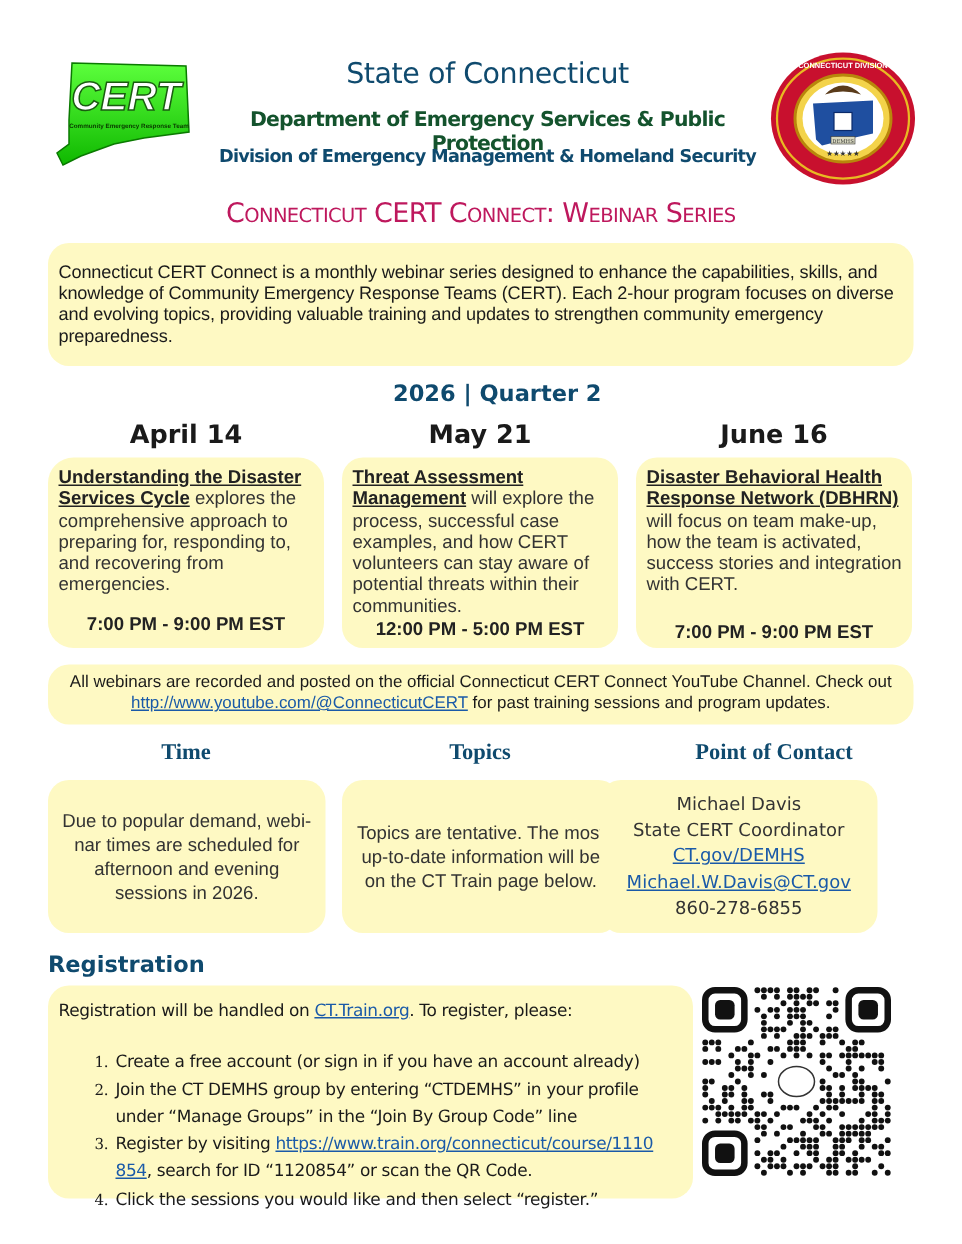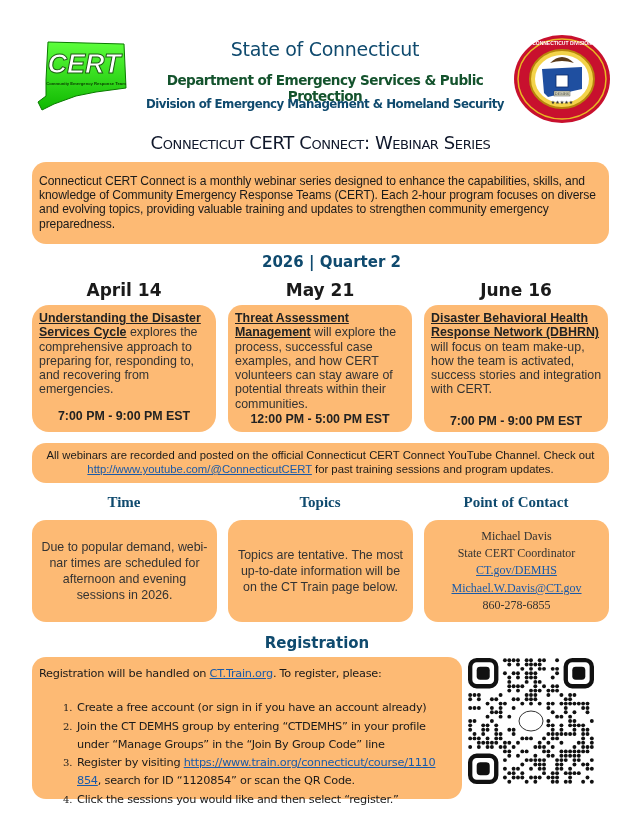--- a/index.html
+++ b/index.html
@@ -1,46 +1,46 @@
 <!DOCTYPE html>
 <html><head>
 <meta charset="utf-8">
 <style>
   html, body { margin: 0; padding: 0; background: #ffffff; }
   body { width: 641px; height: 829px; position: relative; overflow: hidden; font-family: "Liberation Sans", sans-serif; color: #222; }
   .abs { position: absolute; }
-  .box { position: absolute; background: #fdba74; border-radius: 14px; box-sizing: border-box; }
+  .box { position: absolute; background: #fef9c3; border-radius: 14px; box-sizing: border-box; }
 
   
   #cert-logo { left: 36px; top: 40px; width: 92px; height: 72px; }
   #seal-logo { left: 512px; top: 33px; width: 100px; height: 92px; }
   #hdr-title { left: 140px; top: 38px; width: 370px; text-align: center; font-family: "DejaVu Sans", sans-serif; font-size: 19px; color: #0f4a6e; letter-spacing: -0.3px; }
   #hdr-dept { left: 130px; top: 72px; width: 390px; text-align: center; font-family: "DejaVu Sans", sans-serif; font-size: 13.6px; color: #14532d; font-weight: bold; letter-spacing: -0.55px; }
   #hdr-div { left: 130px; top: 97px; width: 390px; text-align: center; font-family: "DejaVu Sans", sans-serif; font-size: 11.8px; color: #0f4a6e; font-weight: bold; letter-spacing: -0.5px; }
 
-  #series-title { left: 0; top: 132px; width: 641px; text-align: center; font-family: "DejaVu Sans", sans-serif; font-size: 18px; color: #0f172a; font-variant: small-caps; letter-spacing: -0.4px; }
+  #series-title { left: 0; top: 132px; width: 641px; text-align: center; font-family: "DejaVu Sans", sans-serif; font-size: 18px; color: #be185d; font-variant: small-caps; letter-spacing: -0.4px; }
 
   #desc-box { left: 32px; top: 162px; width: 577px; height: 82px; padding: 12px 6px 0 7px; font-size: 12.1px; line-height: 14.2px; color: #1a1a1a; letter-spacing: -0.1px; }
 
   #quarter { left: 11px; top: 253px; width: 641px; text-align: center; font-family: "DejaVu Sans", sans-serif; font-size: 15px; font-weight: bold; color: #0f4a6e; }
 
   .date { position: absolute; top: 280px; width: 184px; text-align: center; font-family: "DejaVu Sans", sans-serif; font-size: 17px; font-weight: bold; color: #1a1a1a; }
   .card { top: 305px; height: 127px; width: 184px; padding: 6px 6px 0 7px; font-size: 12.4px; line-height: 14.3px; color: #333; }
   .card .title { font-weight: bold; text-decoration: underline; color: #222; }
   .card .time { position: absolute; left: 0; width: 100%; text-align: center; font-weight: bold; color: #222; font-size: 12.4px; }
 
   #yt-box { left: 32px; top: 443px; width: 577px; height: 40px; padding: 5px 4px 0 4px; text-align: center; font-size: 11.3px; line-height: 14px; color: #1a1a1a; }
   a.link { color: #1a5aa8; text-decoration: underline; }
 
   .sec-h { position: absolute; top: 494px; width: 184px; text-align: center; font-family: Liberation Serif, serif; font-size: 15px; font-weight: bold; color: #0f4a6e; }
   .info-box { top: 520px; height: 102px; width: 185px; display: flex; align-items: center; justify-content: center; text-align: center; font-size: 12.4px; line-height: 16px; color: #333; padding: 0 6px; }
   #contact-box { font-family: "DejaVu Sans", sans-serif; font-size: 12px; line-height: 17.2px; color: #333; flex-direction: column; }
   #contact-box a { color: #1a5aa8; }
 
-  #reg-h { left: 32px; top: 634px; width: 570px; text-align: center; font-family: "DejaVu Sans", sans-serif; font-size: 15px; font-weight: bold; color: #0f4a6e; }
+  #reg-h { left: 32px; top: 634px; width: 570px; text-align: left; font-family: "DejaVu Sans", sans-serif; font-size: 15px; font-weight: bold; color: #0f4a6e; }
   #reg-box { left: 32px; top: 657px; width: 430px; height: 142px; padding: 8px 6px 0 7px; font-family: "DejaVu Sans", sans-serif; font-size: 11.3px; line-height: 18.3px; color: #1a1a1a; letter-spacing: -0.25px; }
   #reg-box ol { margin: 16px; padding: 0 0 0 20px; }
   #reg-box li { padding-left: 2px; }
   #reg-box li::marker { font-family: "DejaVu Serif", serif; font-size: 10px; }
 
   #qr { left: 468px; top: 658px; width: 126px; height: 126px; }
 </style>
 </head>
 <body>
 
@@ -110,21 +110,21 @@
 <div class="sec-h" style="left:32px;">Time</div>
 <div class="sec-h" style="left:228px;">Topics</div>
 <div class="sec-h" style="left:424px;">Point of Contact</div>
 
 <div class="box info-box" style="left:32px;">
   <span>Due to popular demand, webi-nar times are scheduled for afternoon and evening sessions in 2026.</span>
 </div>
 <div class="box info-box" style="left:228px;">
   <span>Topics are tentative. The most up-to-date information will be on the CT Train page below.</span>
 </div>
-<div class="box info-box" id="contact-box" style="left:424px;font-family:Liberation Serif, serif;">
+<div class="box info-box" id="contact-box" style="left:400px;">
   <div>Michael Davis</div>
   <div>State CERT Coordinator</div>
   <div><a href="#">CT.gov/DEMHS</a></div>
   <div><a href="#">Michael.W.Davis@CT.gov</a></div>
   <div>860-278-6855</div>
 </div>
 
 <div class="abs" id="reg-h">Registration</div>
 <div class="box" id="reg-box">
   <div>

